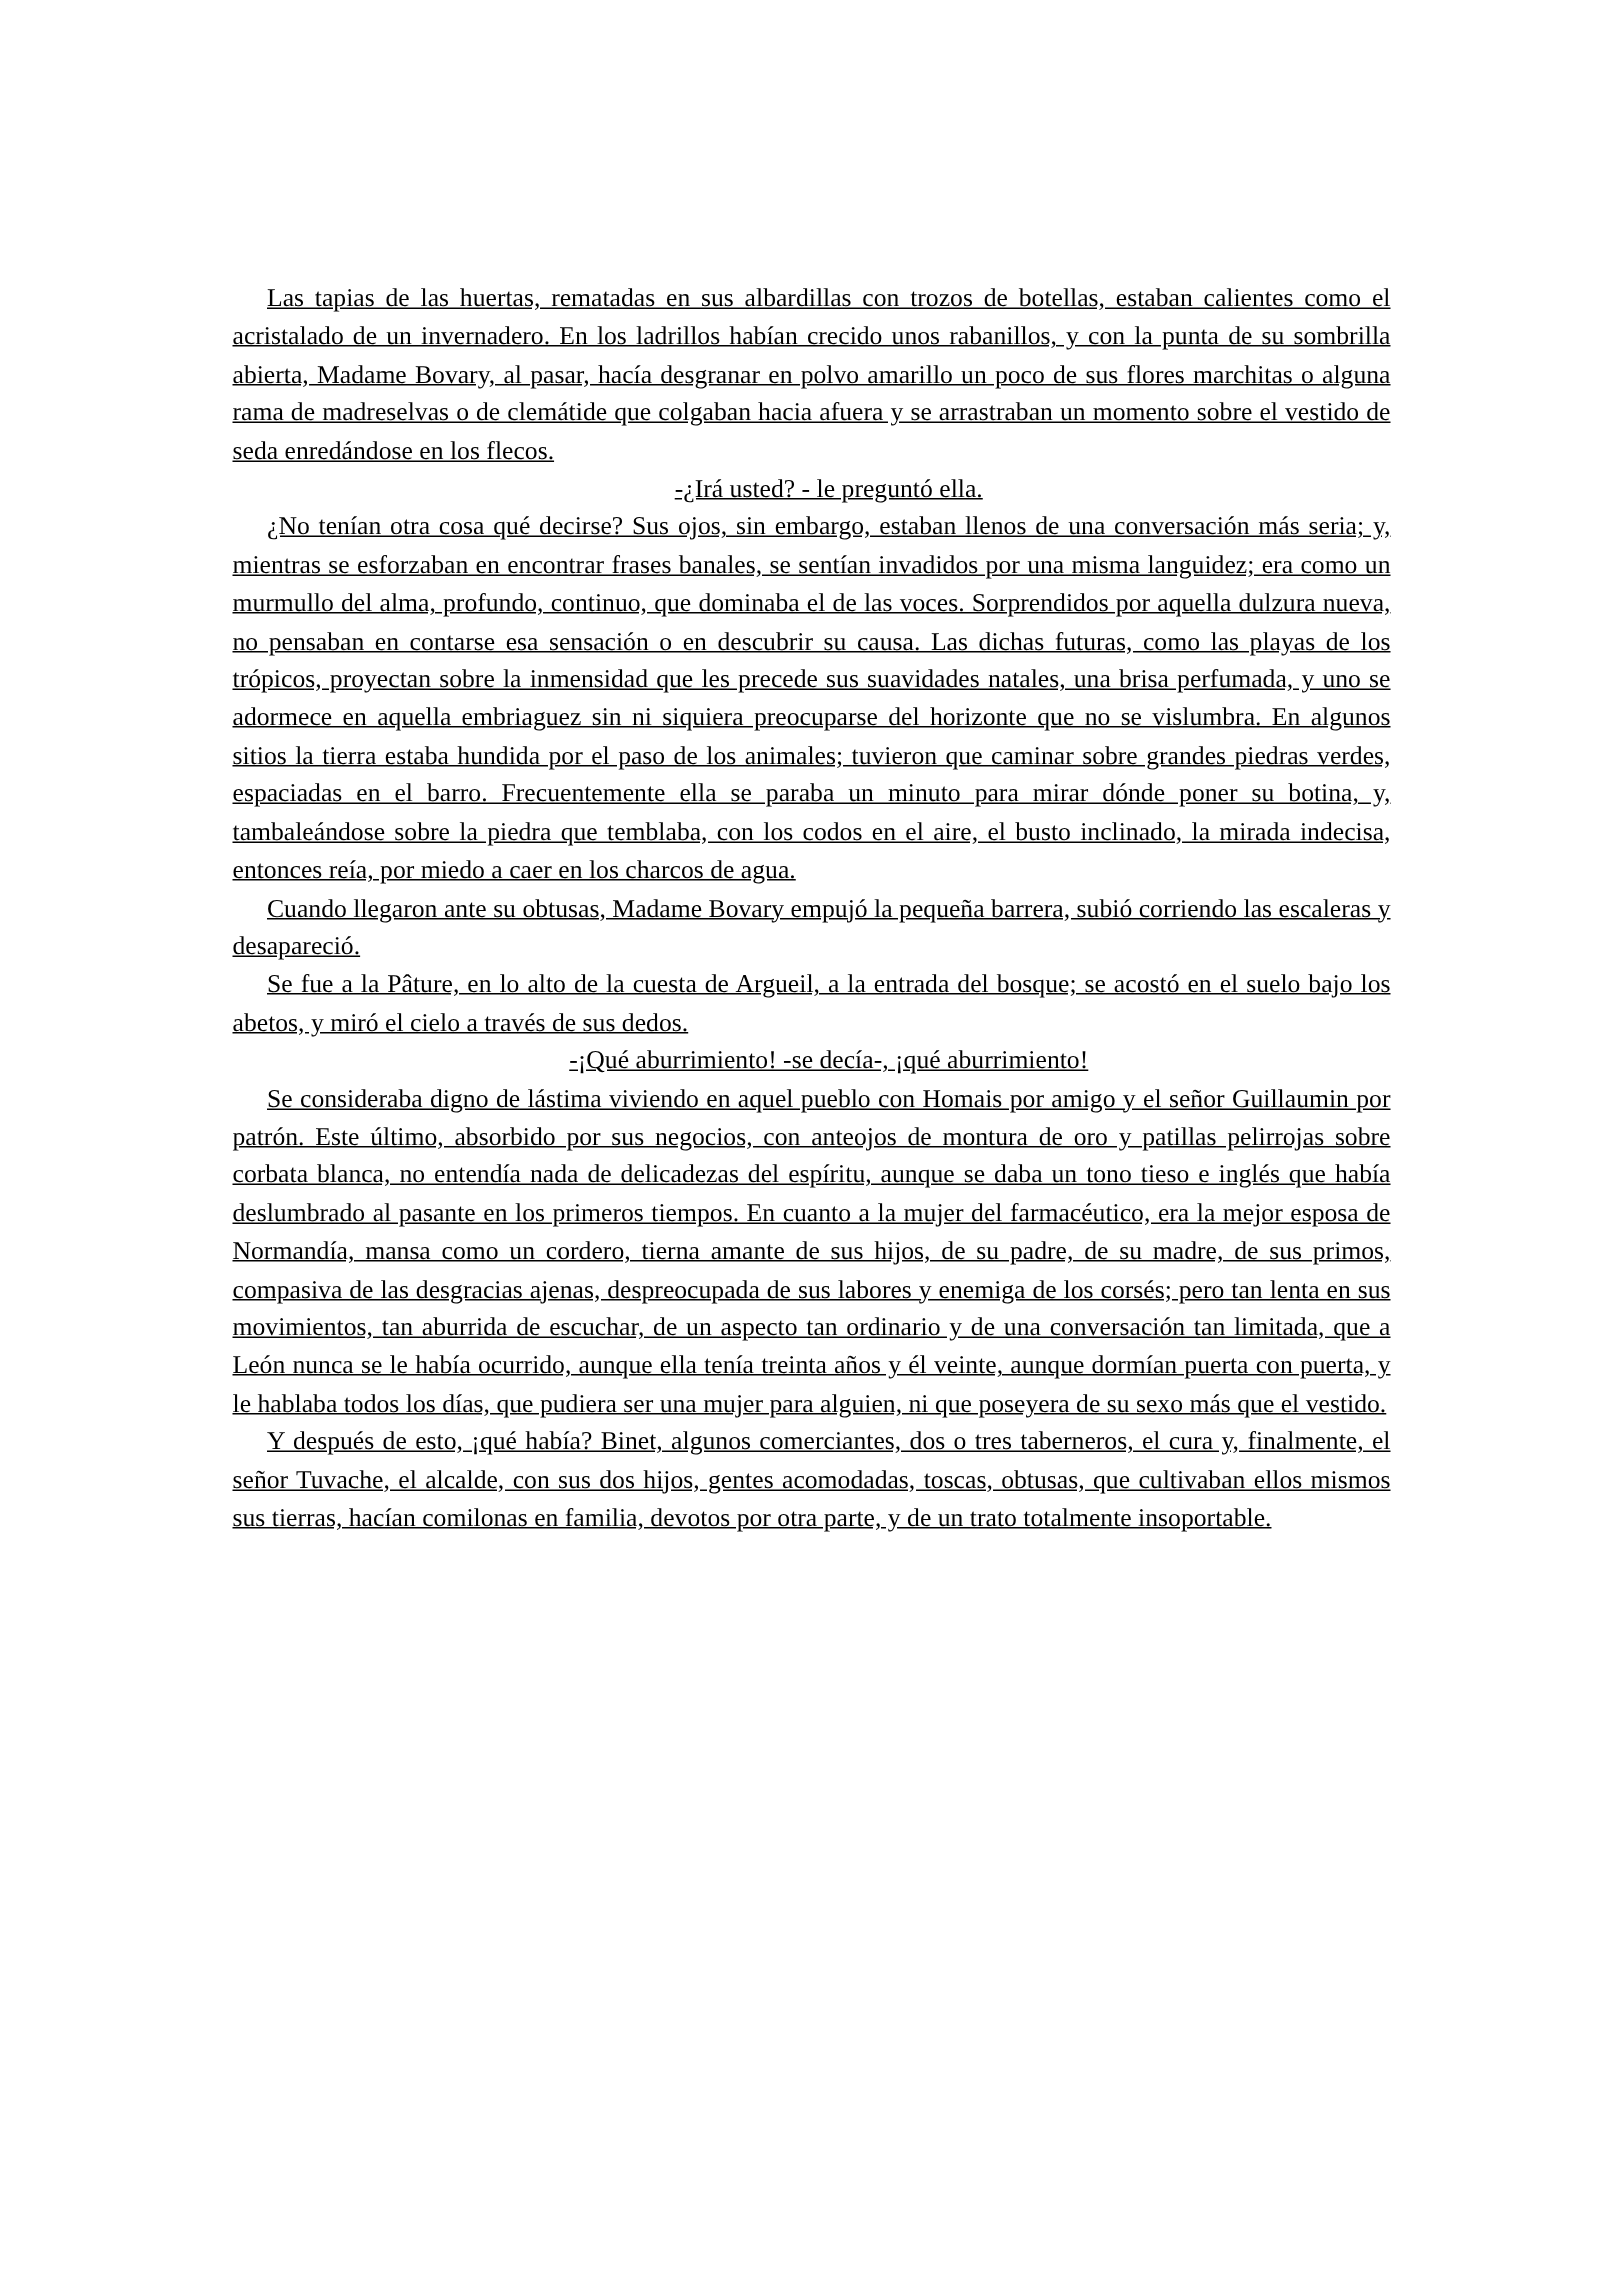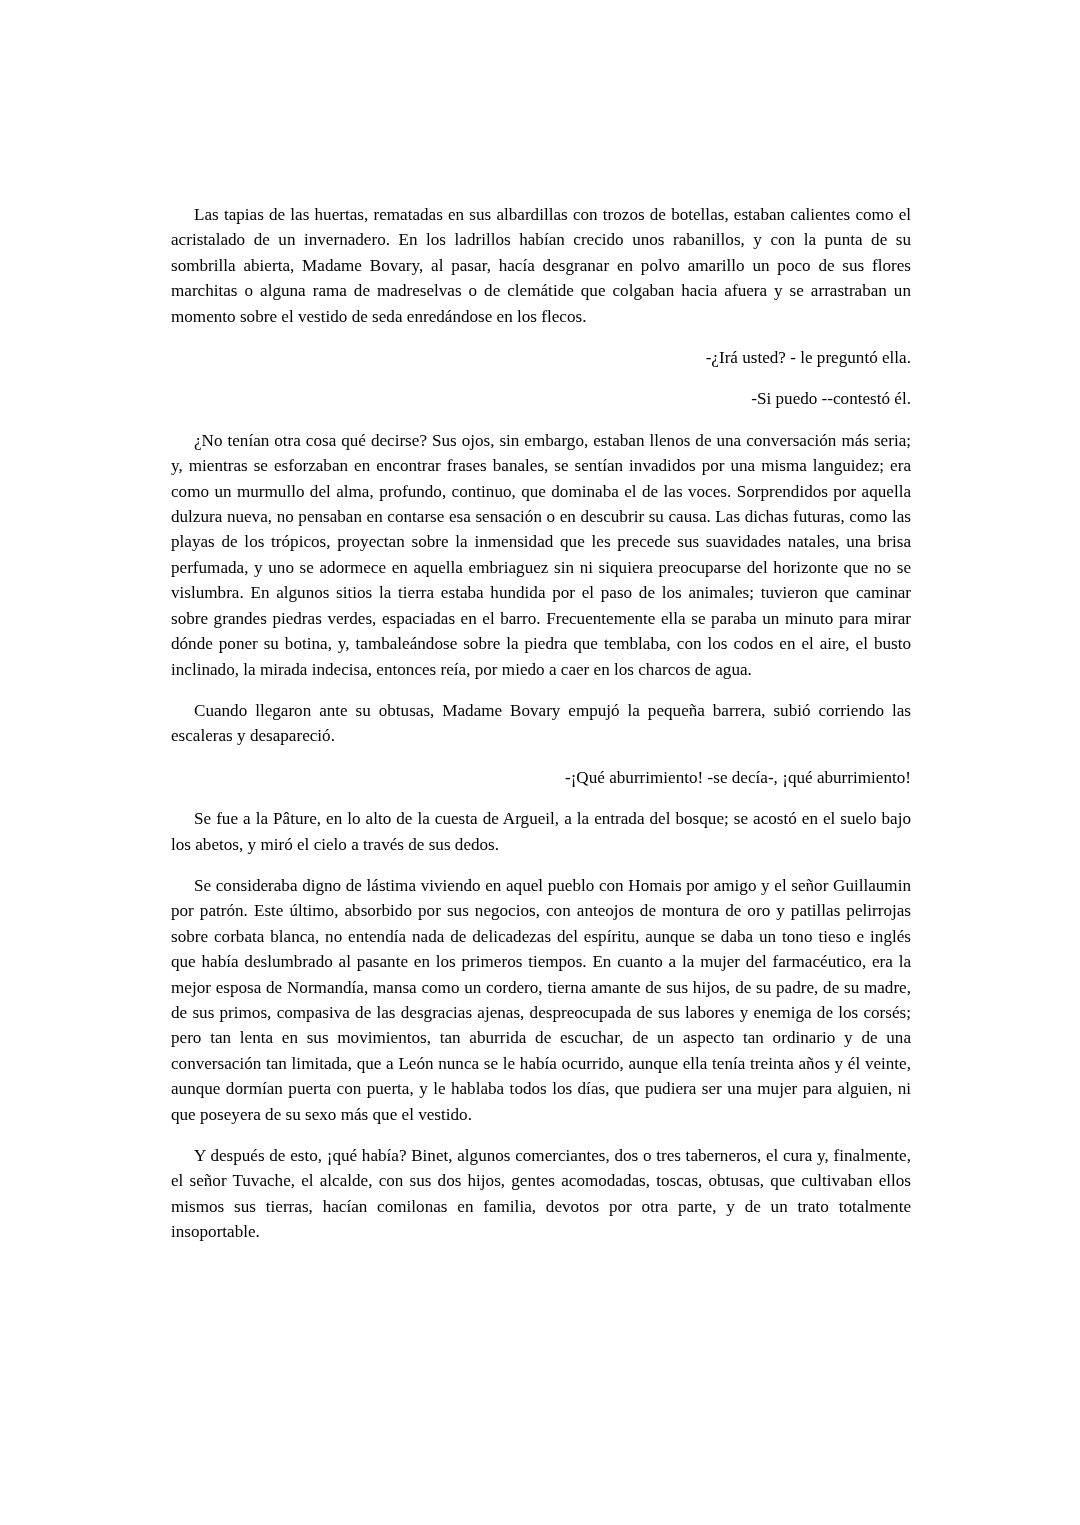--- a/index.html
+++ b/index.html
@@ -20,44 +20,44 @@
     height: 1525px;
     background: #ffffff;
   }
   .text-column {
     position: absolute;
     left: 155px;
     top: 186px;
     width: 772px;
   }
   p.para {
-    margin: 16px;
+    margin: 0;
     padding: 0;
     text-align: justify;
     text-justify: inter-word;
     text-indent: 23px;
     font-size: 17.1px;
     line-height: 25.4px;
     letter-spacing: 0.01px;
     word-spacing: 0px;
+    text-decoration: underline;
     -webkit-font-smoothing: antialiased;
   }
   
   p.para.short {
-    text-align: right;
+    text-align: center;
   }
 </style>
 </head>
 <body>
 
 <div class="page">
   <div class="text-column">
     <p class="para">Las tapias de las huertas, rematadas en sus albardillas con trozos de botellas, estaban calientes como el acristalado de un invernadero. En los ladrillos habían crecido unos rabanillos, y con la punta de su sombrilla abierta, Madame Bovary, al pasar, hacía desgranar en polvo amarillo un poco de sus flores marchitas o alguna rama de madreselvas o de clemátide que colgaban hacia afuera y se arrastraban un momento sobre el vestido de seda enredándose en los flecos.</p>
     <p class="para short">-¿Irá usted? - le preguntó ella.</p>
-    <p class="para short">-Si puedo --contestó él.</p>
     <p class="para">¿No tenían otra cosa qué decirse? Sus ojos, sin embargo, estaban llenos de una conversación más seria; y, mientras se esforzaban en encontrar frases banales, se sentían invadidos por una misma languidez; era como un murmullo del alma, profundo, continuo, que dominaba el de las voces. Sorprendidos por aquella dulzura nueva, no pensaban en contarse esa sensación o en descubrir su causa. Las dichas futuras, como las playas de los trópicos, proyectan sobre la inmensidad que les precede sus suavidades natales, una brisa perfumada, y uno se adormece en aquella embriaguez sin ni siquiera preocuparse del horizonte que no se vislumbra. En algunos sitios la tierra estaba hundida por el paso de los animales; tuvieron que caminar sobre grandes piedras verdes, espaciadas en el barro. Frecuentemente ella se paraba un minuto para mirar dónde poner su botina, y, tambaleándose sobre la piedra que temblaba, con los codos en el aire, el busto inclinado, la mirada indecisa, entonces reía, por miedo a caer en los charcos de agua.</p>
     <p class="para">Cuando llegaron ante su obtusas, Madame Bovary empujó la pequeña barrera, subió corriendo las escaleras y desapareció.</p>
+    <p class="para">Se fue a la Pâture, en lo alto de la cuesta de Argueil, a la entrada del bosque; se acostó en el suelo bajo los abetos, y miró el cielo a través de sus dedos.</p>
     <p class="para short">-¡Qué aburrimiento! -se decía-, ¡qué aburrimiento!</p>
-    <p class="para">Se fue a la Pâture, en lo alto de la cuesta de Argueil, a la entrada del bosque; se acostó en el suelo bajo los abetos, y miró el cielo a través de sus dedos.</p>
     <p class="para">Se consideraba digno de lástima viviendo en aquel pueblo con Homais por amigo y el señor Guillaumin por patrón. Este último, absorbido por sus negocios, con anteojos de montura de oro y patillas pelirrojas sobre corbata blanca, no entendía nada de delicadezas del espíritu, aunque se daba un tono tieso e inglés que había deslumbrado al pasante en los primeros tiempos. En cuanto a la mujer del farmacéutico, era la mejor esposa de Normandía, mansa como un cordero, tierna amante de sus hijos, de su padre, de su madre, de sus primos, compasiva de las desgracias ajenas, despreocupada de sus labores y enemiga de los corsés; pero tan lenta en sus movimientos, tan aburrida de escuchar, de un aspecto tan ordinario y de una conversación tan limitada, que a León nunca se le había ocurrido, aunque ella tenía treinta años y él veinte, aunque dormían puerta con puerta, y le hablaba todos los días, que pudiera ser una mujer para alguien, ni que poseyera de su sexo más que el vestido.</p>
     <p class="para">Y después de esto, ¡qué había? Binet, algunos comerciantes, dos o tres taberneros, el cura y, finalmente, el señor Tuvache, el alcalde, con sus dos hijos, gentes acomodadas, toscas, obtusas, que cultivaban ellos mismos sus tierras, hacían comilonas en familia, devotos por otra parte, y de un trato totalmente insoportable.</p>
   </div>
 </div>
 
 </body></html>

